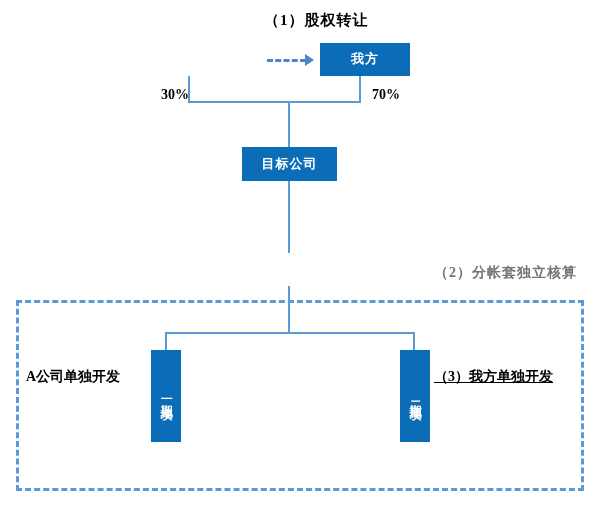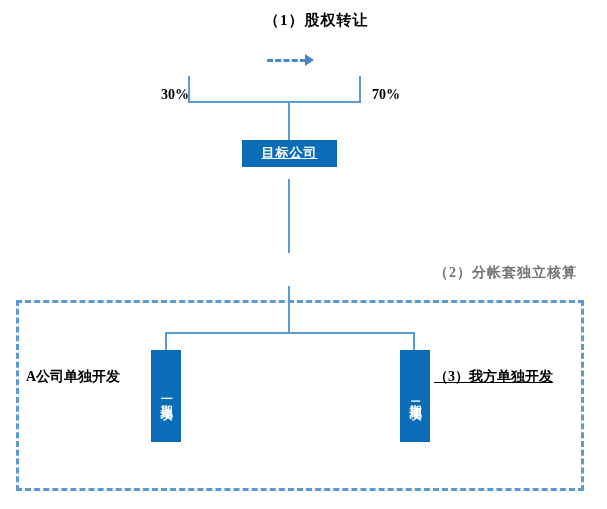--- a/index.html
+++ b/index.html
@@ -116,33 +116,36 @@
   }
 </style>
 </head>
 <body>
 
 <div id="canvas">
 
   <div class="label label-title abs" style="left:216px; top:11px;margin-left:48px;">（1）股权转让</div>
 
 
+  <div class="box" style="left:320px; top:43px; width:90px; height:33px;">
+    <span>我方</span>
+  </div>
 
   <div class="arrow-shaft" style="left:267px; top:59px; width:39px;"></div>
   <div class="arrow-head" style="left:305px; top:54px;"></div>
 
   <div class="label label-pct abs" style="left:161px; top:87px;">30%</div>
   <div class="label label-pct abs" style="left:372px; top:87px;">70%</div>
 
   <div class="line-v" style="left:188px; top:76px; height:27px;"></div>
   <div class="line-v" style="left:359px; top:76px; height:27px;"></div>
   <div class="line-h" style="left:188px; top:101px; width:173px;"></div>
   <div class="line-v" style="left:288px; top:101px; height:48px;"></div>
 
-  <div class="box" style="left:242px; top:140px; width:95px; height:27px;text-decoration:underline;">
+  <div class="box" style="left:242px; top:147px; width:95px; height:34px;">
     <span>目标公司</span>
   </div>
 
   <div class="line-v" style="left:288px; top:179px; height:74px;"></div>
 
 
   <div class="label label-red abs" style="left:434px; top:264px;">（2）分帐套独立核算</div>
 
   <div class="dashed-region" style="left:16px; top:300px; width:562px; height:185px;"></div>
 

